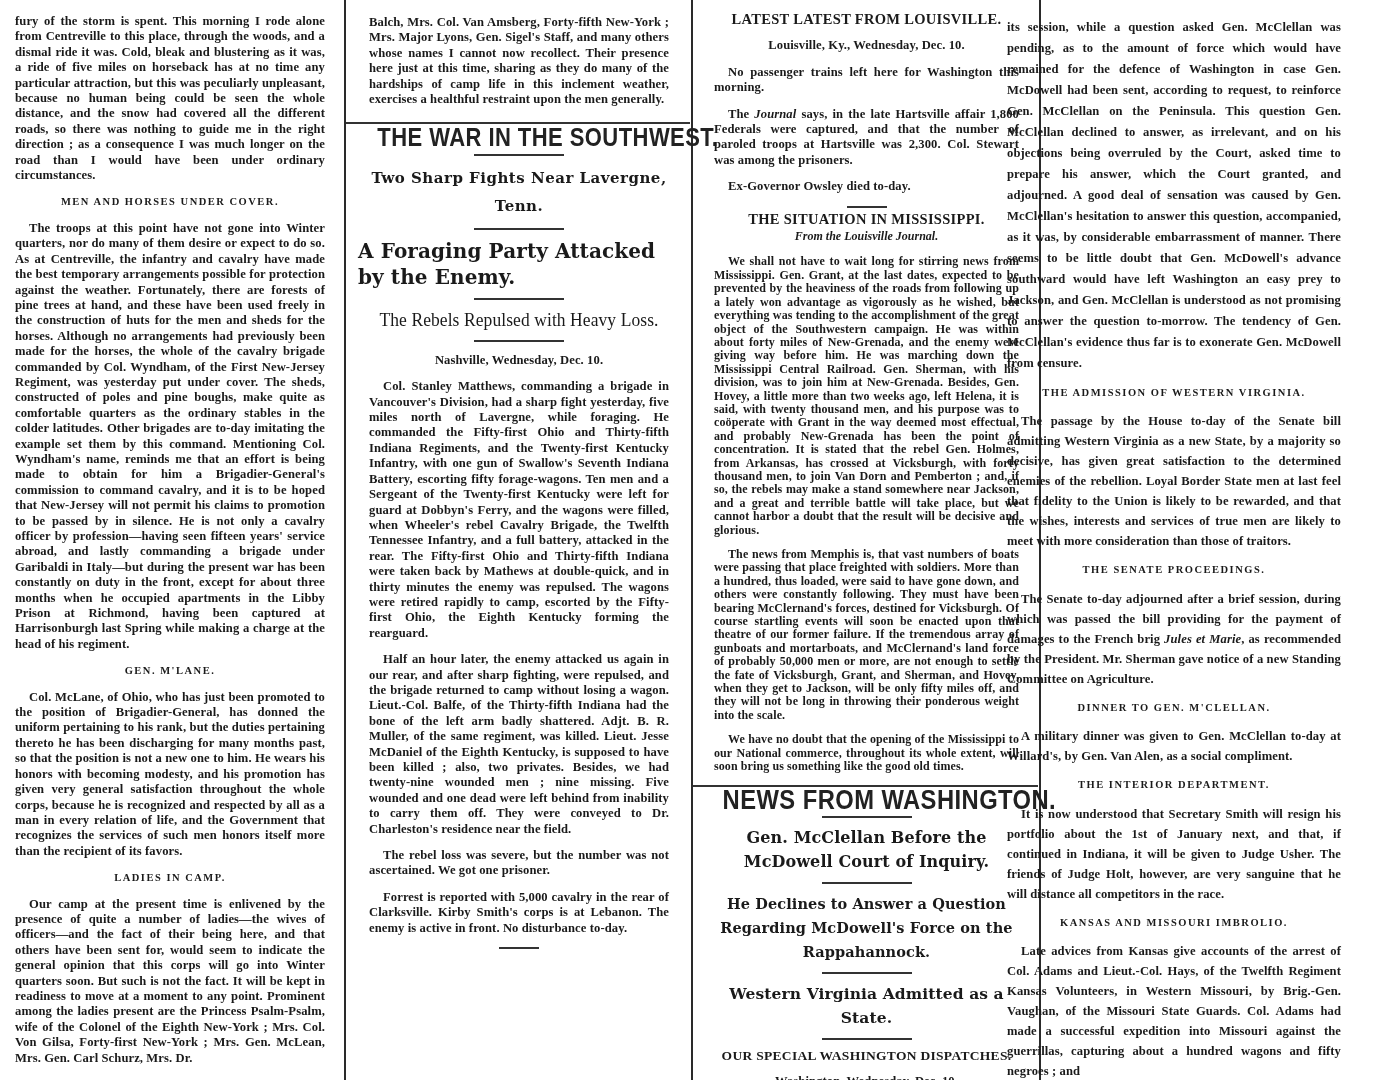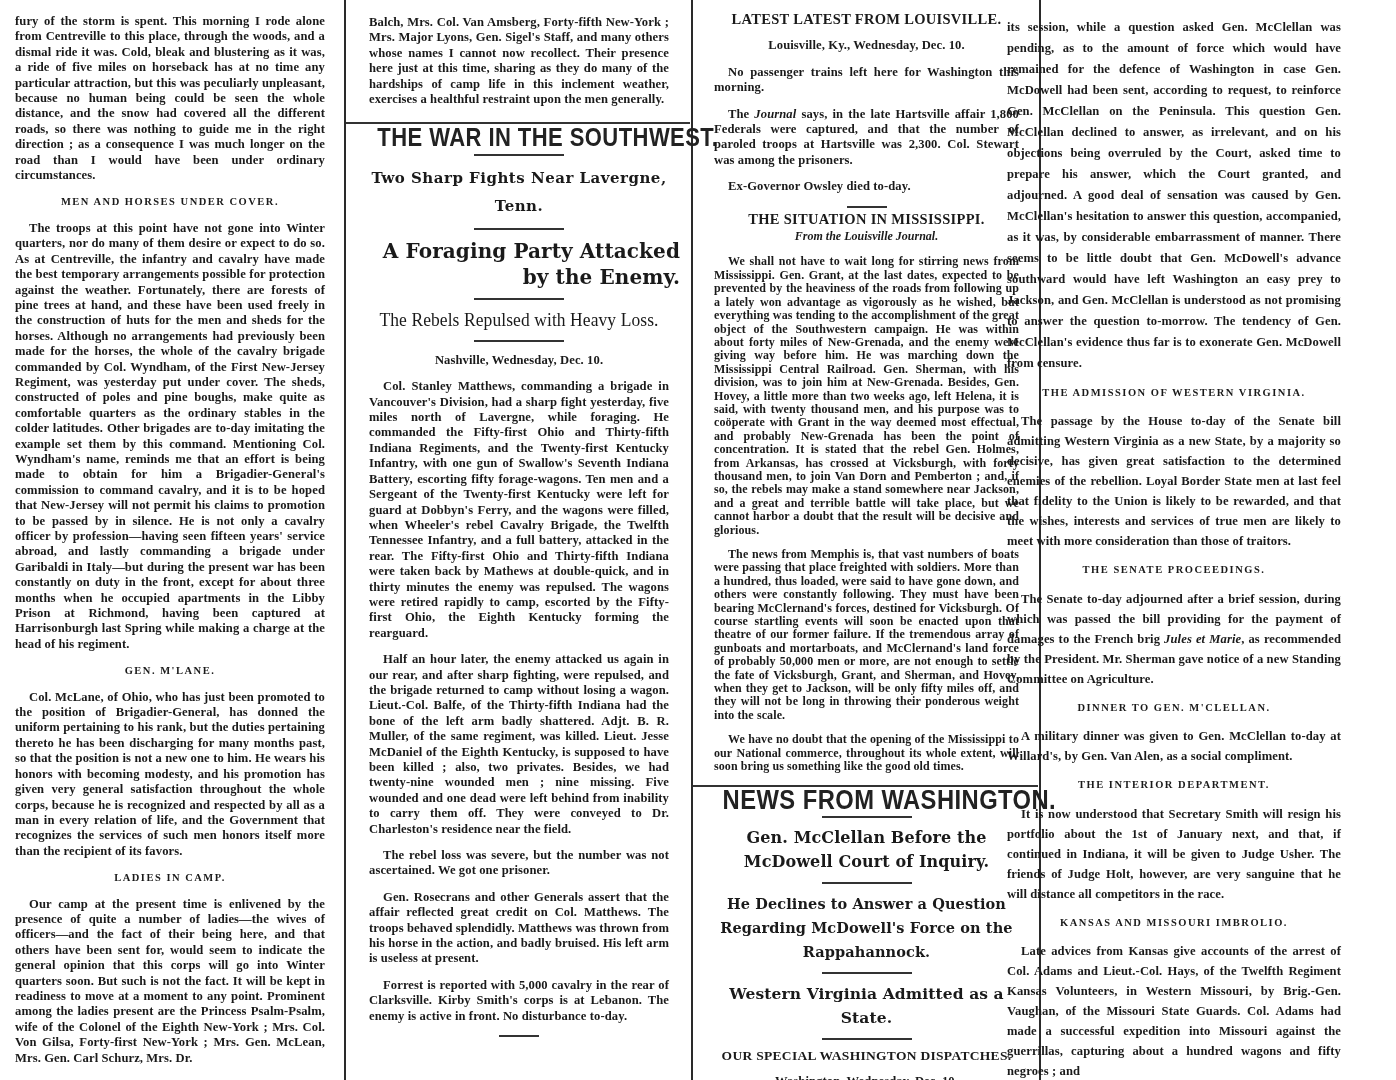--- a/index.html
+++ b/index.html
@@ -34,21 +34,21 @@
     font-weight: bold; font-size: 25px; letter-spacing: 0.5px;
     transform: scaleX(0.88); transform-origin: center;
     margin: 6px 0 4px; white-space: nowrap; color: #222;
   }
   .deck1 {
     text-align: center; font-weight: 900; font-size: 15px; line-height: 28px;
     font-family: "DejaVu Serif", serif; margin: 4px 0;
     letter-spacing: 0.5px;
   }
   .deck2 {
-    text-align: right; font-weight: bold; font-size: 18px; line-height: 26px;
+    text-align: left; font-weight: bold; font-size: 18px; line-height: 26px;
     font-family: "DejaVu Serif", serif; margin: 4px 0;
   }
   .deck3 {
     text-align: center; font-weight: normal; font-size: 19px; line-height: 24px;
     font-family: "Liberation Serif", serif; margin: 6px 0;
     transform: scaleX(0.92);
   }
   .deckW {
     text-align: center; font-weight: 900; font-size: 16px; line-height: 24px;
     font-family: "DejaVu Serif", serif; margin: 4px 0;
@@ -88,21 +88,20 @@
   <div class="deck1">Two Sharp Fights Near Lavergne, Tenn.</div>
   <div class="dash"></div>
   <div class="deck2" style="font-size:20px;">A Foraging Party Attacked by the Enemy.</div>
   <div class="dash"></div>
   <div class="deck3">The Rebels Repulsed with Heavy Loss.</div>
   <div class="dash"></div>
   <p class="dateline">Nashville, Wednesday, Dec. 10.</p>
   <p>Col. Stanley Matthews, commanding a brigade in Vancouver's Division, had a sharp fight yesterday, five miles north of Lavergne, while foraging. He commanded the Fifty-first Ohio and Thirty-fifth Indiana Regiments, and the Twenty-first Kentucky Infantry, with one gun of Swallow's Seventh Indiana Battery, escorting fifty forage-wagons. Ten men and a Sergeant of the Twenty-first Kentucky were left for guard at Dobbyn's Ferry, and the wagons were filled, when Wheeler's rebel Cavalry Brigade, the Twelfth Tennessee Infantry, and a full battery, attacked in the rear. The Fifty-first Ohio and Thirty-fifth Indiana were taken back by Mathews at double-quick, and in thirty minutes the enemy was repulsed. The wagons were retired rapidly to camp, escorted by the Fifty-first Ohio, the Eighth Kentucky forming the rearguard.</p>
   <p>Half an hour later, the enemy attacked us again in our rear, and after sharp fighting, were repulsed, and the brigade returned to camp without losing a wagon. Lieut.-Col. Balfe, of the Thirty-fifth Indiana had the bone of the left arm badly shattered. Adjt. B. R. Muller, of the same regiment, was killed. Lieut. Jesse McDaniel of the Eighth Kentucky, is supposed to have been killed ; also, two privates. Besides, we had twenty-nine wounded men ; nine missing. Five wounded and one dead were left behind from inability to carry them off. They were conveyed to Dr. Charleston's residence near the field.</p>
   <p>The rebel loss was severe, but the number was not ascertained. We got one prisoner.</p>
-  <p>Gen. Rosecrans and other Generals assert that the affair reflected great credit on Col. Matthews. The troops behaved splendidly. Matthews was thrown from his horse in the action, and badly bruised. His left arm is useless at present.</p>
   <p>Forrest is reported with 5,000 cavalry in the rear of Clarksville. Kirby Smith's corps is at Lebanon. The enemy is active in front. No disturbance to-day.</p>
   <div class="dash" style="width:40px;"></div>
 </div>
 
 <div class="col c3">
   <div class="section-head">LATEST LATEST FROM LOUISVILLE.</div>
   <p class="dateline">Louisville, Ky., Wednesday, Dec. 10.</p>
   <p>No passenger trains left here for Washington this morning.</p>
   <p><span>The </span><span class="italic">Journal</span><span> says, in the late Hartsville affair 1,800 Federals were captured, and that the number of paroled troops at Hartsville was 2,300. Col. Stewart was among the prisoners.</span></p>
   <p>Ex-Governor Owsley died to-day.</p>

